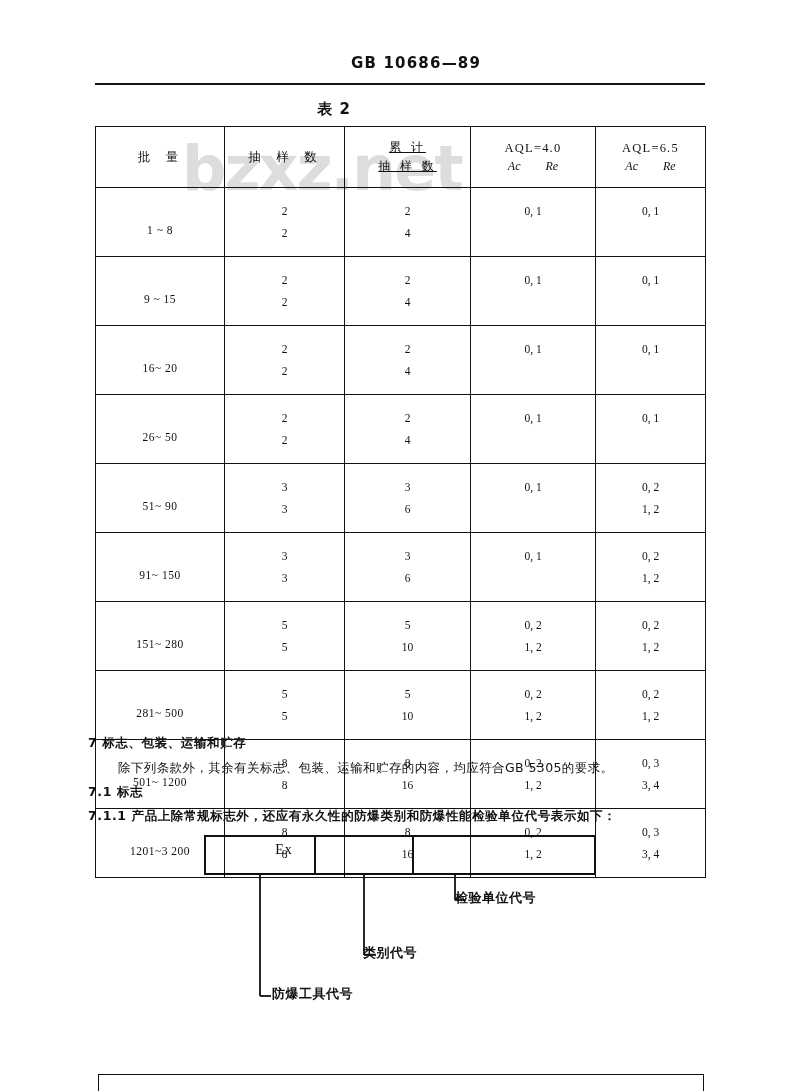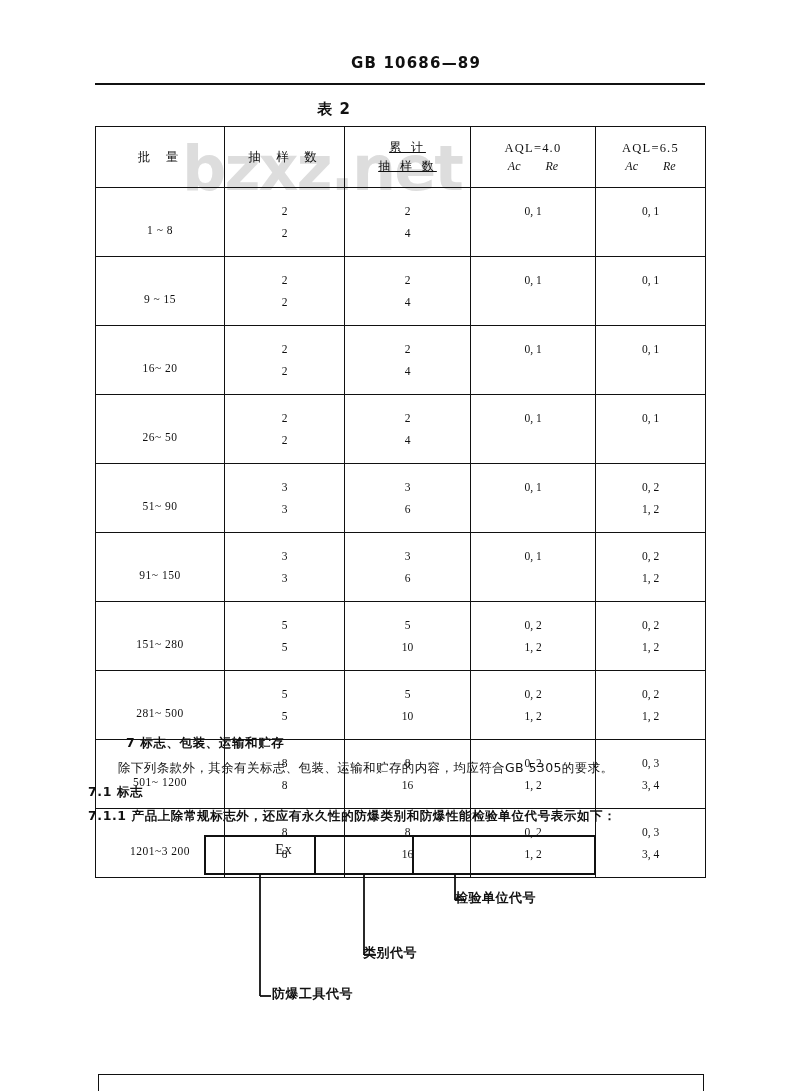--- a/index.html
+++ b/index.html
@@ -160,21 +160,21 @@
     white-space: nowrap;
   }
   .body-line {
     position: absolute;
     font-family: "DejaVu Sans", sans-serif;
     font-size: 12.5px;
     letter-spacing: .4px;
     z-index: 3;
     white-space: nowrap;
   }
-  .sec7 { top: 735px; margin-left: 38px; }
+  .sec7 { top: 735px; }
   .para1 { left: 118px; top: 760px; }
   .sec71 { top: 784px; }
   .sec711 { top: 808px; }
 
   
   .diagram {
     position: absolute;
     left: 0;
     top: 0;
     width: 800px;

